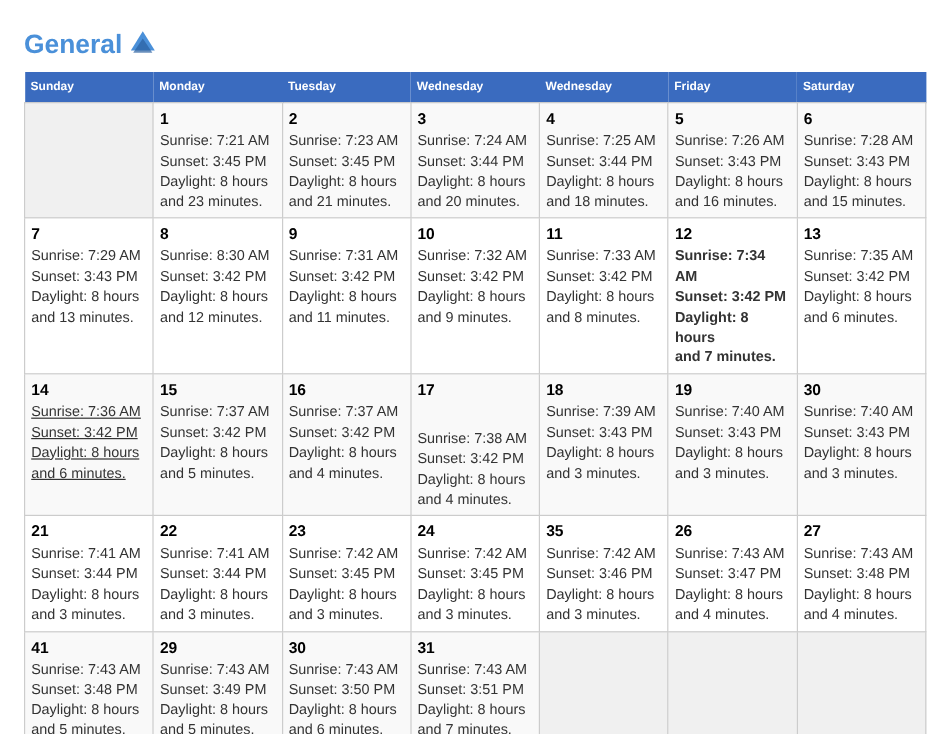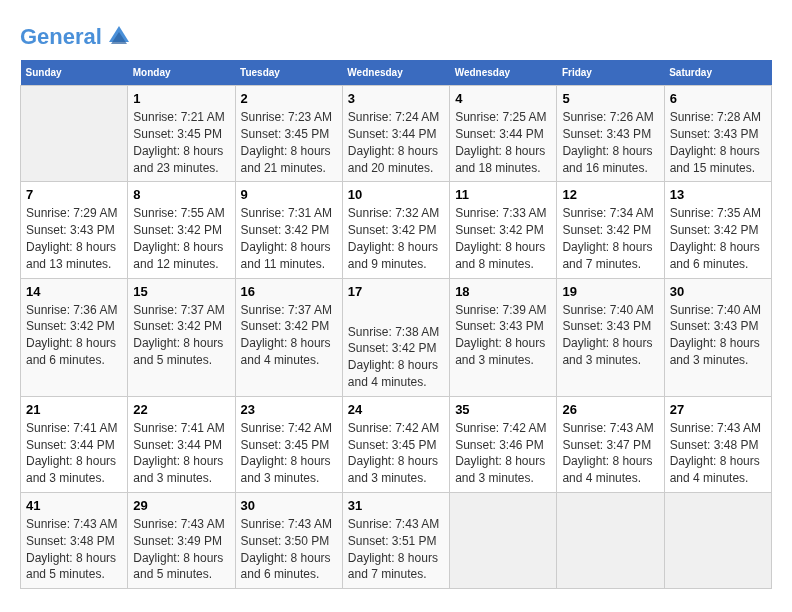--- a/index.html
+++ b/index.html
@@ -172,21 +172,21 @@
       <tr>
         <td>
           <span class="day-number">7</span>
           <div class="day-info" style="white-space: pre-line;">Sunrise: 7:29 AM
 Sunset: 3:43 PM
 Daylight: 8 hours
 and 13 minutes.</div>
         </td>
         <td>
           <span class="day-number">8</span>
-          <div class="day-info" style="white-space: pre-line;">Sunrise: 7:55 AM
+          <div class="day-info" style="white-space: pre-line;">Sunrise: 8:30 AM
 Sunset: 3:42 PM
 Daylight: 8 hours
 and 12 minutes.</div>
         </td>
         <td>
           <span class="day-number">9</span>
           <div class="day-info" style="white-space: pre-line;">Sunrise: 7:31 AM
 Sunset: 3:42 PM
 Daylight: 8 hours
 and 11 minutes.</div>
@@ -200,37 +200,37 @@
         </td>
         <td>
           <span class="day-number">11</span>
           <div class="day-info" style="white-space: pre-line;">Sunrise: 7:33 AM
 Sunset: 3:42 PM
 Daylight: 8 hours
 and 8 minutes.</div>
         </td>
         <td>
           <span class="day-number">12</span>
-          <div class="day-info" style="white-space: pre-line;">Sunrise: 7:34 AM
+          <div class="day-info" style="white-space: pre-line; font-weight: bold;">Sunrise: 7:34 AM
 Sunset: 3:42 PM
 Daylight: 8 hours
 and 7 minutes.</div>
         </td>
         <td>
           <span class="day-number">13</span>
           <div class="day-info" style="white-space: pre-line;">Sunrise: 7:35 AM
 Sunset: 3:42 PM
 Daylight: 8 hours
 and 6 minutes.</div>
         </td>
       </tr>
       <tr>
         <td>
           <span class="day-number">14</span>
-          <div class="day-info" style="white-space: pre-line;">Sunrise: 7:36 AM
+          <div class="day-info" style="white-space: pre-line; text-decoration: underline;">Sunrise: 7:36 AM
 Sunset: 3:42 PM
 Daylight: 8 hours
 and 6 minutes.</div>
         </td>
         <td>
           <span class="day-number">15</span>
           <div class="day-info" style="white-space: pre-line;">Sunrise: 7:37 AM
 Sunset: 3:42 PM
 Daylight: 8 hours
 and 5 minutes.</div>

